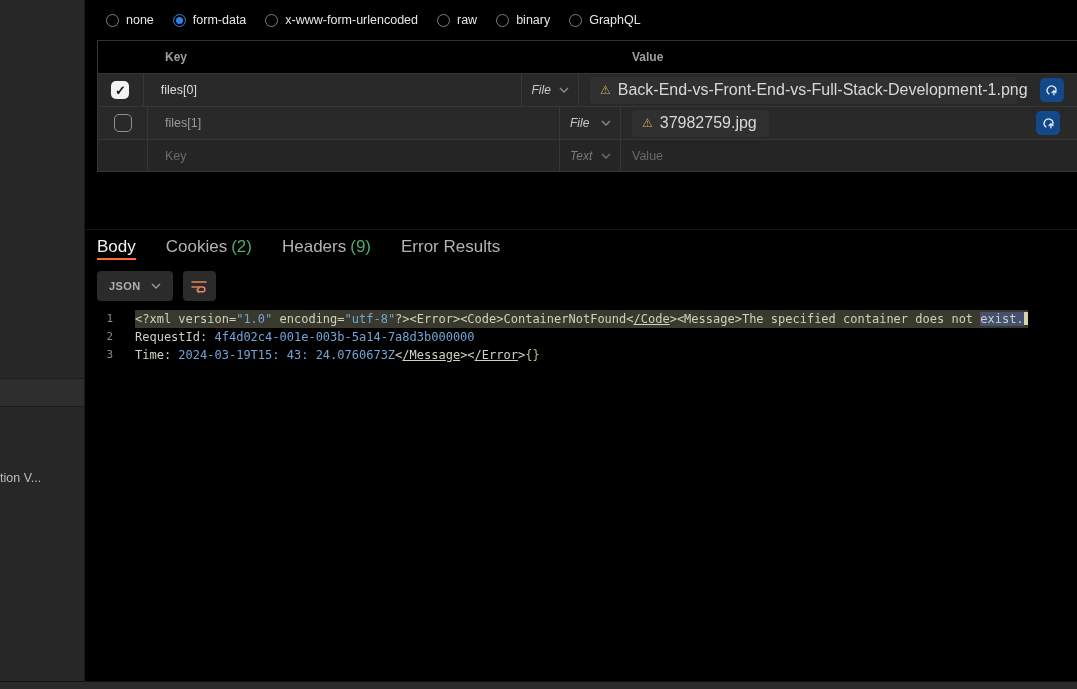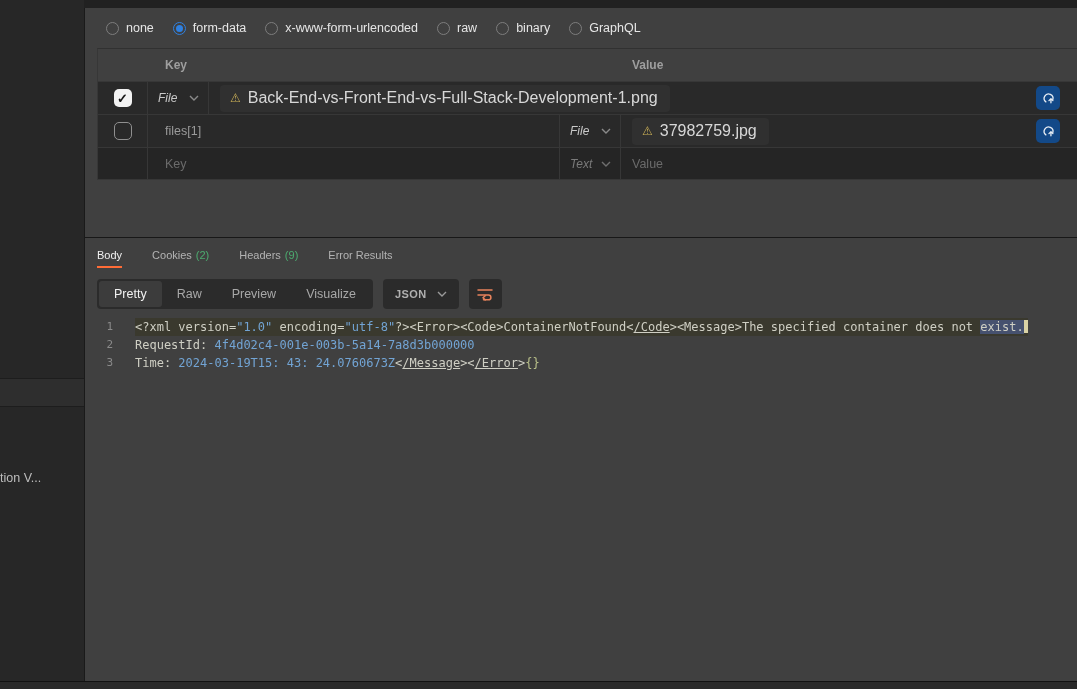--- a/index.html
+++ b/index.html
@@ -6,21 +6,21 @@
   html,body { width:1077px; height:689px; overflow:hidden; background:#141414; }
   body { font-family:"Liberation Sans", sans-serif; }
   .screen { position:relative; width:1077px; height:689px; background:#212121; }
 
   
   .sidebar { position:absolute; left:0; top:0; width:84px; height:681px; background:#272727; }
   .sidebar-band { position:absolute; left:0; top:378px; width:84px; height:29px; background:#2e2e2e; border-top:1px solid #1d1d1d; border-bottom:1px solid #1d1d1d; }
   .sidebar-label { position:absolute; left:0; top:471px; width:84px; color:#bdbdbd; font-size:12.5px; white-space:nowrap; overflow:hidden; }
 
   
-  .main { position:absolute; left:84px; top:8px; width:993px; height:681px; background:#404040; border-left:1px solid #1a1a1a; }
+  .main { position:absolute; left:84px; top:0; width:993px; height:681px; background:#000000; border-left:1px solid #1a1a1a; }
 
   
   .radio-row { height:40px; display:flex; align-items:center; gap:19px; padding-left:21px; }
   .radio-item { display:flex; align-items:center; gap:7px; cursor:pointer; }
   .radio-circle { width:13px; height:13px; border-radius:50%; border:1px solid #7d7d7d; position:relative; flex:0 0 auto; }
   .radio-item.selected .radio-circle { border-color:#2f80e0; }
   .radio-item.selected .radio-circle::after { content:""; position:absolute; left:2px; top:2px; width:7px; height:7px; border-radius:50%; background:#2f80e0; }
   .radio-label { color:#e6e6e6; font-size:12.5px; }
 
   
@@ -44,21 +44,21 @@
   .checkbox.checked { background:#f2f2f2; display:flex; align-items:center; justify-content:center; color:#161616; font-size:13px; font-weight:bold; }
   .checkbox.unchecked { border:1.5px solid #8f8f8f; background:transparent; }
   .file-chip { display:flex; align-items:center; gap:7px; background:#303030; border-radius:4px; height:27px; padding:0 12px 0 10px; max-width:95%; cursor:default; }
   .warn-icon { color:#cdb257; font-size:12px; line-height:1; }
   .chip-label { color:#d8d8d8; font-size:16px; white-space:nowrap; }
   .upload-btn { width:24px; height:24px; border:none; border-radius:5px; background:#134988; display:flex; align-items:center; justify-content:center; cursor:pointer; }
 
   
   .response { margin-top:57px; border-top:1px solid #181818; }
   .resp-tabs { height:34px; display:flex; align-items:center; gap:30px; padding-left:12px; }
-  .resp-tab { position:relative; height:34px; display:flex; align-items:center; gap:4px; font-size:11px; color:#b3b3b3; cursor:pointer;justify-content:flex-end; }
+  .resp-tab { position:relative; height:34px; display:flex; align-items:center; gap:4px; font-size:17px; color:#b3b3b3; cursor:pointer;justify-content:flex-end; }
   .resp-tab.active { color:#f0f0f0; }
   .resp-tab.active::after { content:""; position:absolute; left:0; right:0; bottom:4px; height:2px; background:#ff6c37; }
   .tab-count { color:#4cab6f; }
 
   
   .view-bar { height:44px; display:flex; align-items:center; padding-left:12px; gap:10px; }
   .seg-control { display:flex; align-items:center; background:#2b2b2b; border-radius:4px; height:30px; padding:2px; }
   .seg { height:26px; display:flex; align-items:center; padding:0 15px; font-size:12.5px; color:#a8a8a8; border-radius:3px; cursor:pointer; }
   .seg.active { background:#3c3c3c; color:#f2f2f2; }
   .lang-select { display:flex; align-items:center; gap:10px; background:#2b2b2b; border-radius:4px; height:30px; padding:0 12px; cursor:pointer; }
@@ -126,20 +126,23 @@
         <div class="col-key">Key</div>
         <div class="col-type"></div>
         <div class="col-value">Value</div>
         <div class="col-action"></div>
       </div>
 
       <div class="kv-row">
         <div class="col-cb">
           <div class="checkbox checked">✓</div>
         </div>
+        <div class="col-key">
+          <span class="key-text">files[0]</span>
+        </div>
         <div class="col-type">
           <span class="type-label">File</span>
           <svg class="chev" viewBox="0 0 10 6">
               <path d="M1 1l4 4 4-4" fill="none" stroke="#8a8a8a" stroke-width="1.4"></path>
             </svg>
         </div>
         <div class="col-value">
           <div class="file-chip">
             <span class="warn-icon">⚠</span>
             <span class="chip-label">Back-End-vs-Front-End-vs-Full-Stack-Development-1.png</span>
@@ -214,26 +217,20 @@
         <div class="resp-tab">
           <span>Headers</span>
           <span class="tab-count">(9)</span>
         </div>
         <div class="resp-tab">
           <span>Error Results</span>
         </div>
       </div>
 
       <div class="view-bar">
-        <div class="seg-control">
-          <div class="seg active">Pretty</div>
-          <div class="seg">Raw</div>
-          <div class="seg">Preview</div>
-          <div class="seg">Visualize</div>
-        </div>
         <div class="lang-select">
           <span class="lang-label">JSON</span>
           <svg class="chev" viewBox="0 0 10 6">
               <path d="M1 1l4 4 4-4" fill="none" stroke="#9a9a9a" stroke-width="1.4"></path>
             </svg>
         </div>
         <button class="wrap-btn">
           <svg width="18" height="16" viewBox="0 0 18 16">
               <path d="M2 4 H16" stroke="#e8835c" stroke-width="1.5" fill="none" stroke-linecap="round"></path>
               <path d="M2 9 H12.5 a2.4 2.4 0 0 1 0 4.8 H7.5" stroke="#e8835c" stroke-width="1.5" fill="none" stroke-linecap="round"></path>

